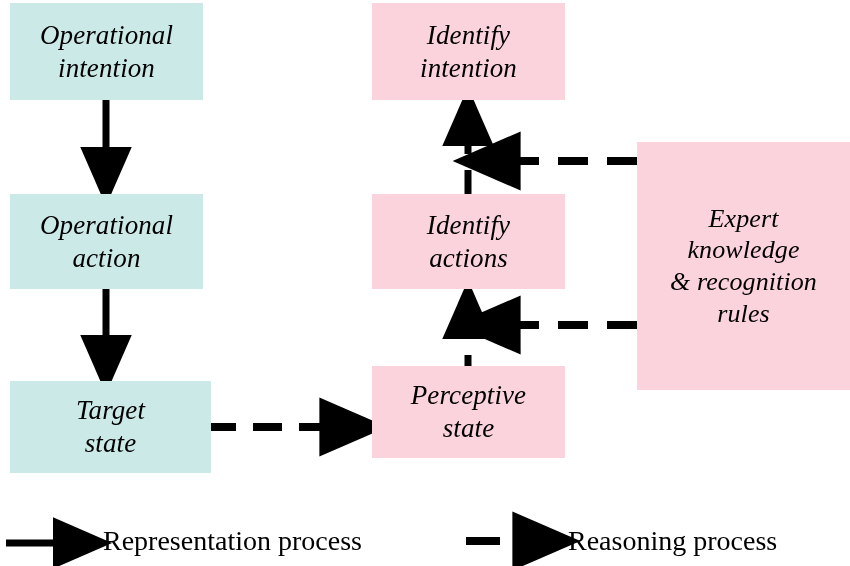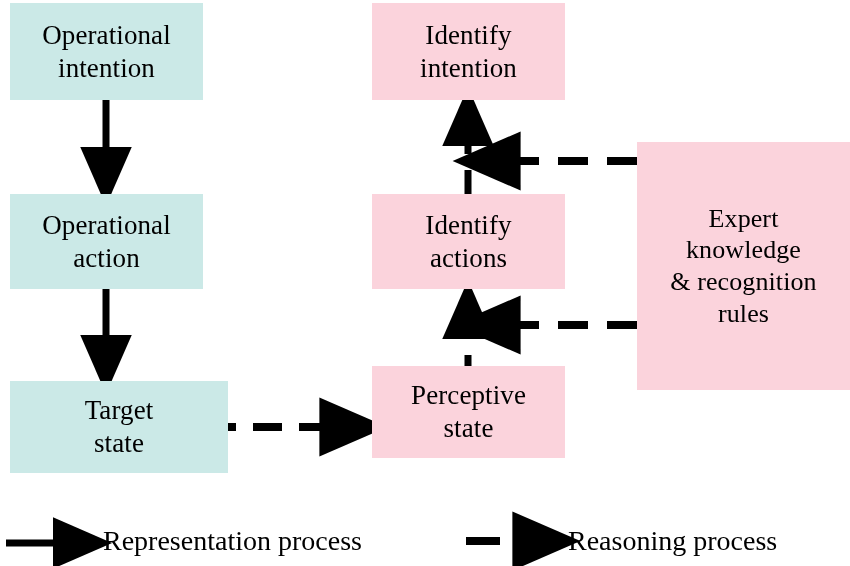--- a/index.html
+++ b/index.html
@@ -27,20 +27,21 @@
     align-items: center;
     justify-content: center;
     text-align: center;
     color: #000000;
     font-size: 27px;
     line-height: 1.22;
     letter-spacing: 0.1px;
     box-sizing: border-box;
     padding: 2px 6px;
     z-index: 2;
+    font-style: italic;
   }
   .node span { display: block; white-space: pre-line; }
 
   .legend-item {
     position: absolute;
     font-size: 28px;
     color: #000;
     white-space: nowrap;
     z-index: 3;
   }
@@ -104,21 +105,21 @@
   <div class="node" style="left:10px; top:3px; width:193px; height:97px; background:#cbe9e7;">
     <span>Operational
 intention</span>
   </div>
 
   <div class="node" style="left:10px; top:194px; width:193px; height:95px; background:#cbe9e7;">
     <span>Operational
 action</span>
   </div>
 
-  <div class="node" style="left:10px; top:381px; width:218px; height:92px; background:#cbe9e7;">
+  <div class="node" style="left:10px; top:381px; width:201px; height:92px; background:#cbe9e7;">
     <span>Target
 state</span>
   </div>
 
   <div class="node" style="left:372px; top:3px; width:193px; height:97px; background:#fbd3dc;">
     <span>Identify
 intention</span>
   </div>
 
   <div class="node" style="left:372px; top:194px; width:193px; height:95px; background:#fbd3dc;">

